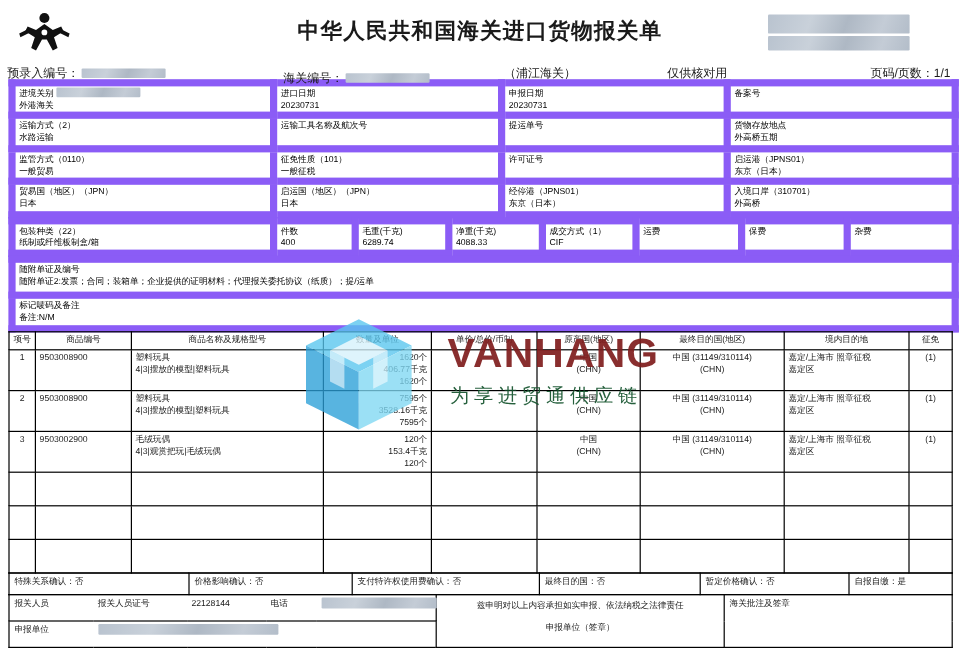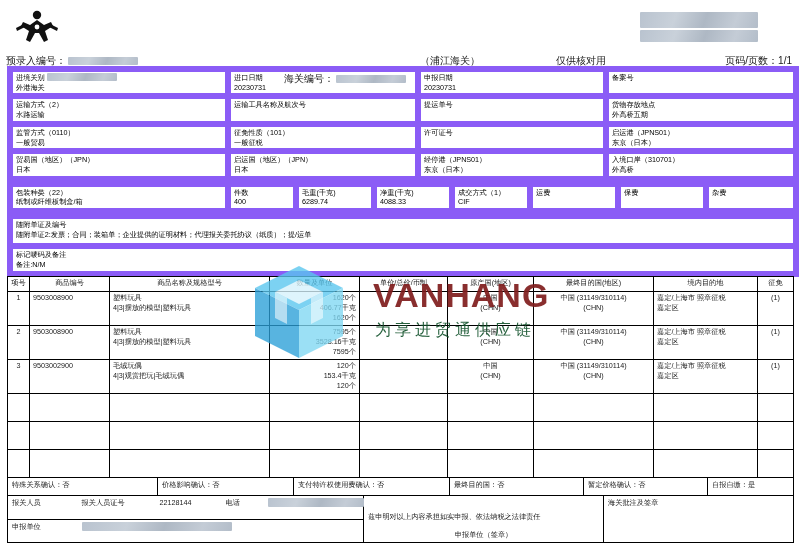--- a/index.html
+++ b/index.html
@@ -41,21 +41,21 @@
   .redact-title2 {
     position:absolute; right:42px; top:30px; width:118px; height:12px;
   }
 
   
   .meta-row {
     position:relative; height:14px; font-size:10px;
     padding:0 12px;
   }
   .meta-row .l { position:absolute; left:6px; top:2px; }
-  .meta-row .c { position:absolute; left:236px; top:20px;margin-left:48px; }
+  .meta-row .c { position:absolute; left:236px; top:6px; }
   .meta-row .c2 { position:absolute; left:420px; top:2px; }
   .meta-row .c3 { position:absolute; left:556px; top:2px; }
   .meta-row .r { position:absolute; right:8px; top:2px; }
   .meta-redact { width:70px; height:8px; vertical-align:-1px; margin-left:2px; }
 
   
   table.grid {
     border-collapse:collapse;
     width:786px;
     margin:0 7px;
@@ -145,20 +145,21 @@
       <svg width="46" height="40" viewBox="0 0 46 40">
         <g fill="#111">
           <circle cx="23" cy="7" r="4.2"></circle>
           <path d="M23 12 L16 17 L9 14 L7 18 L15 23 L12 32 L16 34 L21 25 L25 25 L30 34 L34 32 L31 23 L39 18 L37 14 L30 17 Z"></path>
           <path d="M2 20 L10 16 L11 19 L3 23 Z"></path>
           <path d="M44 20 L36 16 L35 19 L43 23 Z"></path>
           <circle cx="23" cy="19" r="2.4" fill="#fff"></circle>
         </g>
       </svg>
     </div>
+    <div class="doc-title">中华人民共和国海关进口货物报关单</div>
     <div class="redact redact-title"></div>
     <div class="redact redact-title2"></div>
   </div>
 
   <div class="meta-row">
     <span class="l">
       <span>预录入编号：</span><span class="redact meta-redact"></span>
     </span>
     <span class="c">
       <span>海关编号：</span><span class="redact meta-redact"></span>
@@ -517,21 +518,21 @@
     <tbody>
       <tr>
         <td style="height:22px;border-right:none">报关人员</td>
         <td style="border-left:none;border-right:none">报关人员证号</td>
         <td style="border-left:none;border-right:none">22128144</td>
         <td style="border-left:none;border-right:none">电话</td>
         <td style="border-left:none">
           <span class="redact sig-redact"></span>
         </td>
         <td rowspan="2">
-          <div style="margin-top:14px">兹申明对以上内容承担如实申报、依法纳税之法律责任</div>
+          <div style="text-align:center;margin-top:2px">兹申明对以上内容承担如实申报、依法纳税之法律责任</div>
           <div style="text-align:center;margin-top:8px">申报单位（签章）</div>
         </td>
         <td rowspan="2">
           <div>海关批注及签章</div>
         </td>
       </tr>
       <tr>
         <td style="height:22px;border-right:none">申报单位</td>
         <td colspan="4" style="border-left:none">
           <span class="redact" style="width:150px;height:9px;display:inline-block;vertical-align:-1px"></span>

